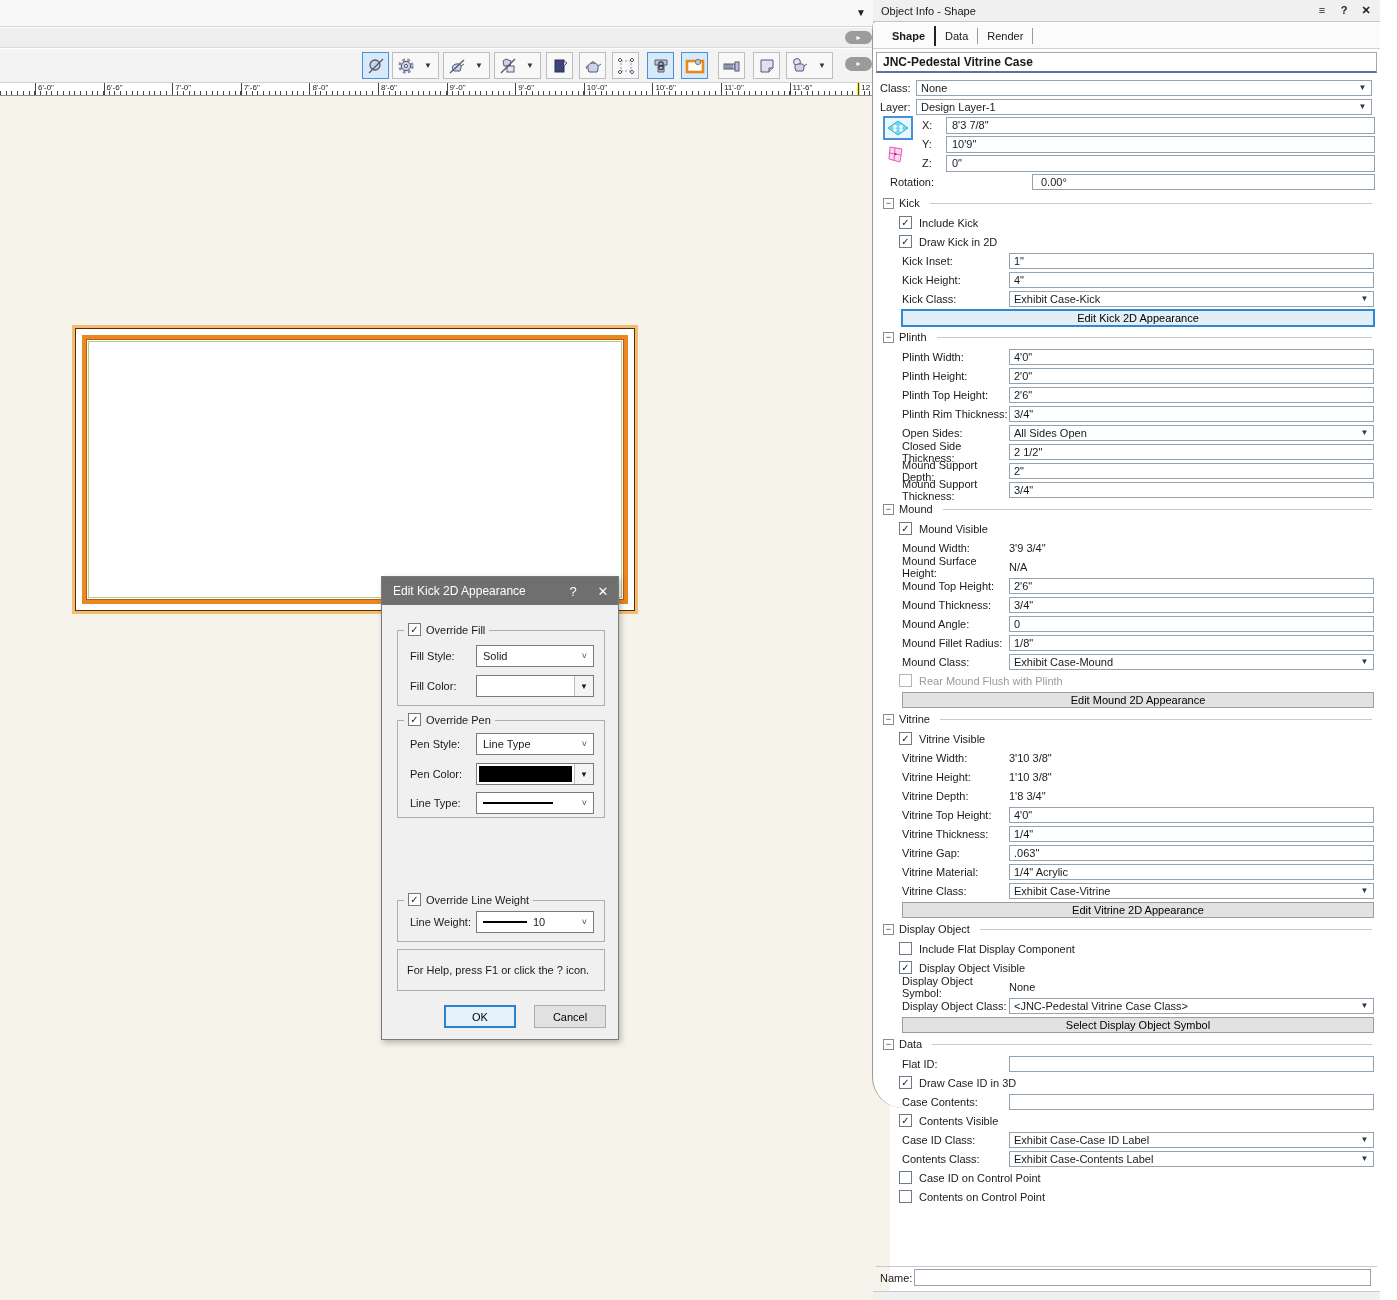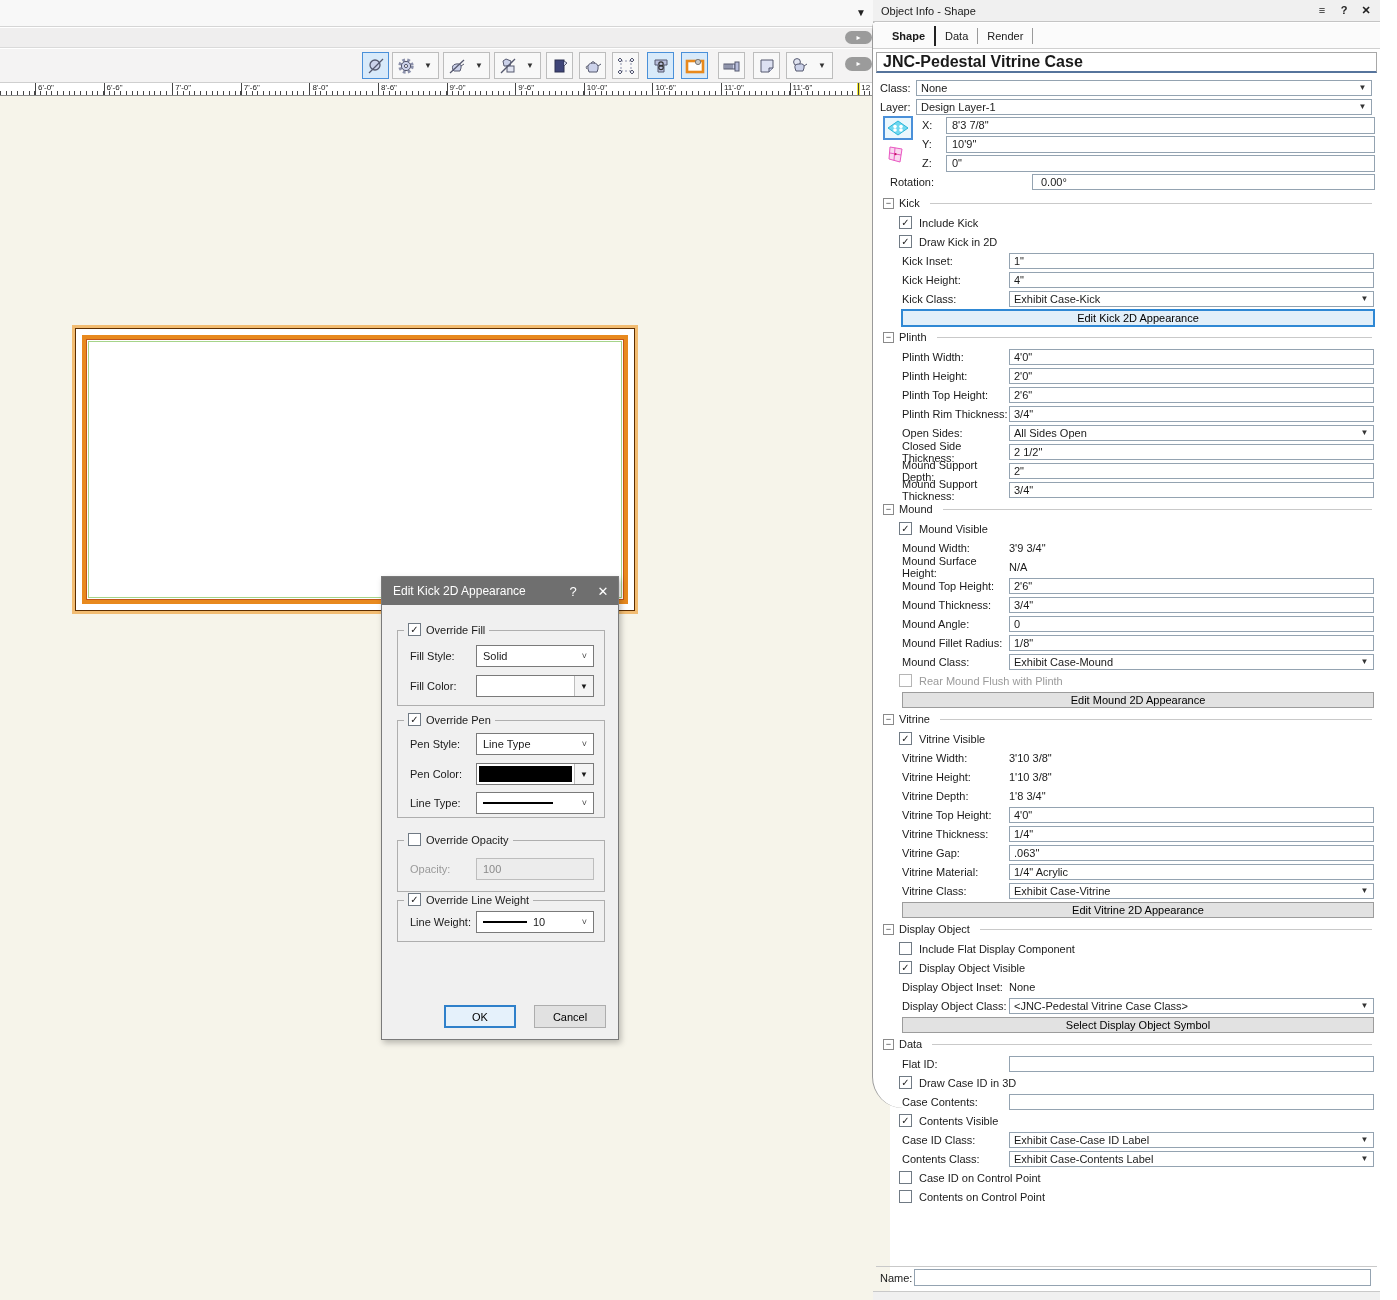--- a/index.html
+++ b/index.html
@@ -60,21 +60,21 @@
   
   .panel { position:absolute; left:872px; top:0; width:507px; height:1108px; background:#ffffff; border-left:1px solid #9a9a9a;border-radius:31px; }
   .panel-title { position:absolute; left:0; top:0; width:507px; height:22px; background:#f0f0f0; border-bottom:1px solid #c4c4c4; display:flex; align-items:center; padding-left:8px; }
   .panel-title-btns { margin-left:auto; display:flex; gap:4px; padding-right:5px; }
   .ptbtn { width:18px; text-align:center; font-weight:bold; color:#222; }
   .panel-tabs { position:absolute; left:0; top:23px; width:507px; height:26px; background:#fbfbfb; border-bottom:1px solid #d0d0d0; display:flex; align-items:center; padding-left:10px; }
   .ptab { padding:0 9px; height:20px; line-height:20px; }
   .ptab.active { font-weight:bold; }
   .tab-sep { width:1px; height:16px; background:#9a9a9a; }
   .tab-sep.strong { width:2px; height:20px; background:#222; }
-  .obj-header { position:absolute; left:3px; top:52px; width:501px; height:21px; border:1px solid #a8a8a8; border-bottom:2px solid #56749c; display:flex; align-items:center; padding-left:6px; font-weight:bold; font-size:16px; }
+  .obj-header { position:absolute; left:3px; top:52px; width:501px; height:21px; border:1px solid #a8a8a8; border-bottom:2px solid #56749c; display:flex; align-items:center; padding-left:6px; font-weight:bold; font-size:12px; }
   .wide-row { position:absolute; left:3px; width:501px; height:19px; display:flex; align-items:center; }
   .wlab { width:40px; padding-left:4px; }
   .p-input, .wval { height:16px; background:#fff; border:1px solid #94a3b1; display:flex; align-items:center; padding-left:4px; }
   .wval { flex:1; margin-right:5px; position:relative; }
   .dd-arrow { position:absolute; right:2px; top:1px; width:13px; height:12px; font-size:8px; color:#333; text-align:center; line-height:12px; }
   .xyz-block { position:absolute; left:3px; top:116px; width:501px; height:56px; }
   .xyz-icons { position:absolute; left:7px; top:0; width:34px; }
   .icon-plan { width:30px; height:24px; border:2px solid #4a90d9; background:#eaf7fd; display:flex; align-items:center; justify-content:center; }
   .icon-3d { width:26px; height:26px; margin-top:2px; display:flex; align-items:center; justify-content:center; }
   .xyz-row { position:absolute; left:46px; right:0; height:18px; display:flex; align-items:center; }
@@ -325,46 +325,39 @@
         </div>
         <div class="drow" style="top:71px;">
           <span class="dlab">Line Type:</span>
           <span class="dsel">
               <span class="lineglyph"></span>
               <span class="chev">˅</span>
             </span>
         </div>
       </div>
 
-      <div class="grp" style="top:263px; height:52px;">
-        <div class="grp-cb off">
-          <span class="cbx"></span>
-          <span>Override Opacity</span>
-        </div>
-        <div class="drow" style="top:17px;">
-          <span class="dlab dis">Opacity:</span>
-          <span class="dinput">100</span>
-        </div>
-      </div>
 
       <div class="grp" style="top:323px; height:42px;">
         <div class="grp-cb">
           <span class="cbx">✓</span>
           <span>Override Line Weight</span>
         </div>
         <div class="drow" style="top:10px;">
           <span class="dlab">Line Weight:</span>
           <span class="dsel">
               <span class="lineglyph short"></span>
               <span>10</span>
               <span class="chev">˅</span>
             </span>
         </div>
       </div>
 
+      <div class="helpbox">
+        <span>For Help, press F1 or click the ? icon.</span>
+      </div>
 
       <button class="dlg-btn default" style="left:62px; top:428px;">OK</button>
       <button class="dlg-btn" style="left:152px; top:428px;">Cancel</button>
     </div>
   </div>
 </div>
 
 <div class="panel">
   <div class="panel-title">
     <span>Object Info - Shape</span>
@@ -618,21 +611,21 @@
       </div>
       <div class="p-checkrow">
         <span class="cbx"></span>
         <span>Include Flat Display Component</span>
       </div>
       <div class="p-checkrow">
         <span class="cbx">✓</span>
         <span>Display Object Visible</span>
       </div>
       <div class="p-row">
-        <span class="p-label">Display Object Inset:</span>
+        <span class="p-label">Display Object Symbol:</span>
         <span class="p-static">None</span>
       </div>
       <div class="p-row">
         <span class="p-label">Display Object Class:</span>
         <span class="p-input">
           <span>&lt;JNC-Pedestal Vitrine Case Class&gt;</span>
           <span class="dd-arrow">▼</span>
         </span>
       </div>
       <div class="p-btnrow">

